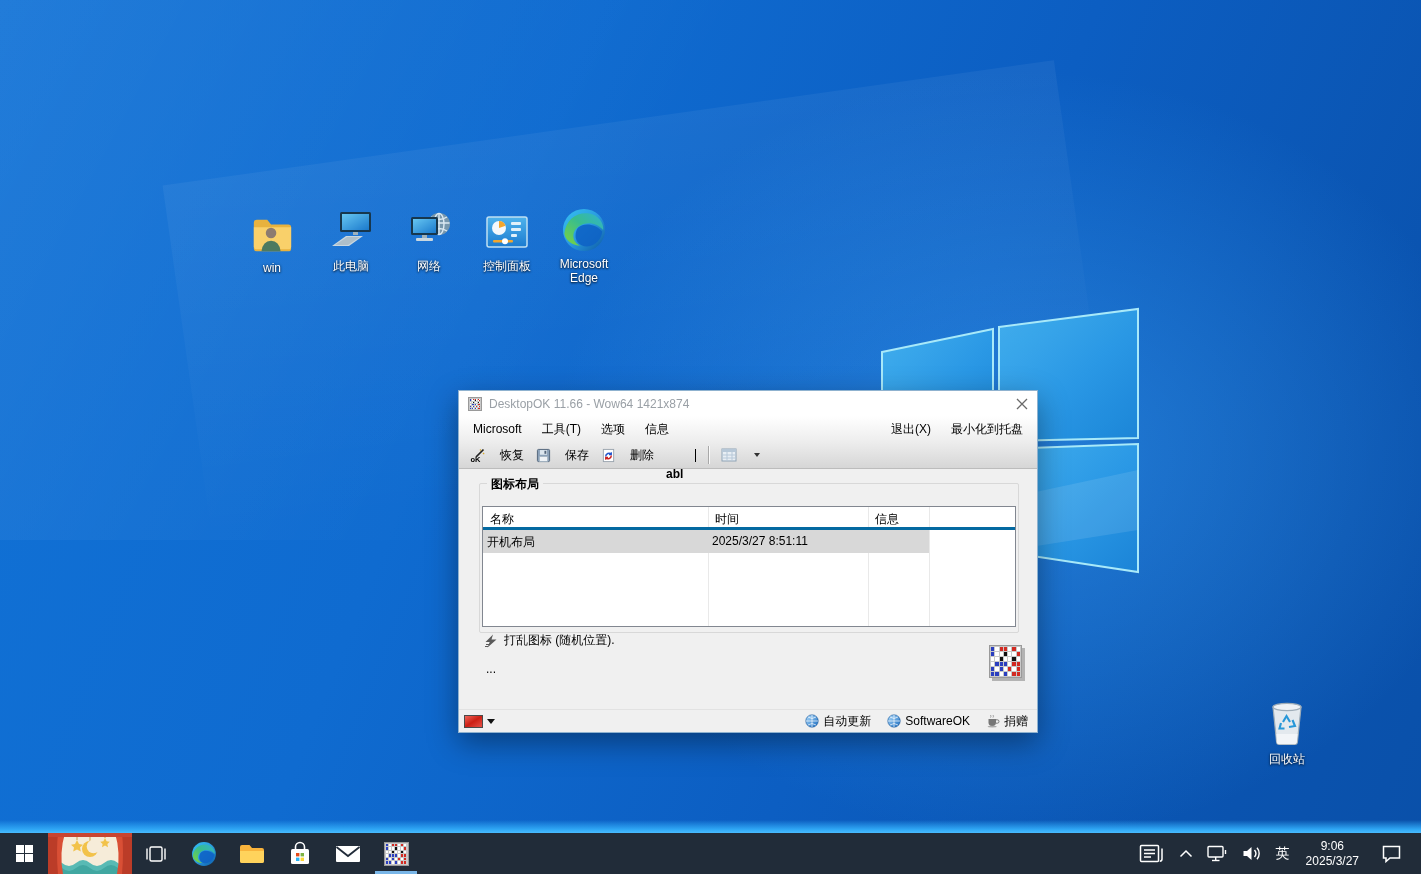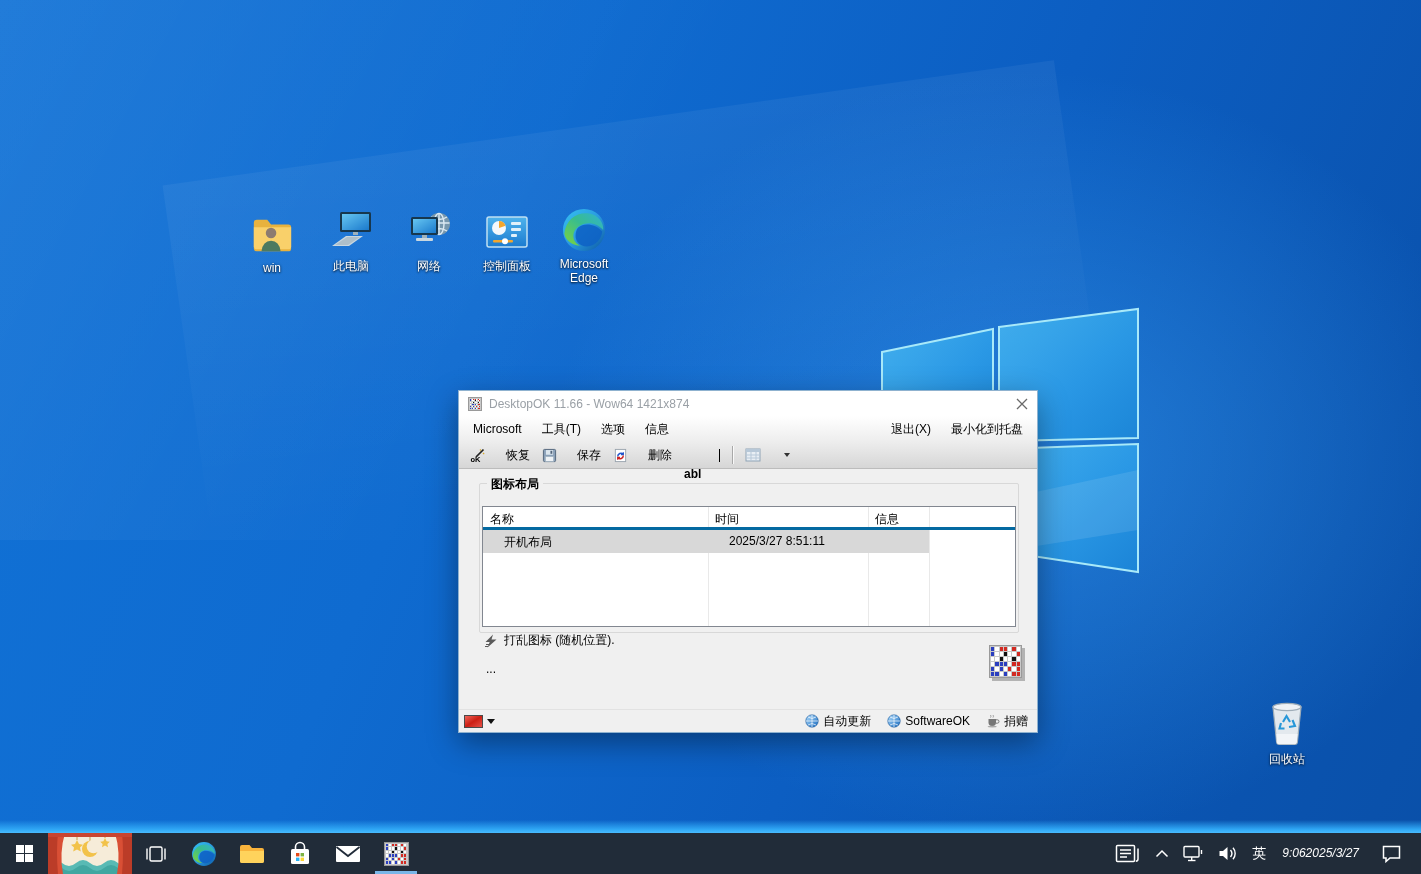--- a/index.html
+++ b/index.html
@@ -38,34 +38,34 @@
     background:#f0f0f0; border:1px solid #8fb2cf; box-shadow:0 10px 28px rgba(0,0,0,.38);
     font-size:12px; color:#000; }
   .titlebar { height:25px; background:#fff; display:flex; align-items:center; padding:0 9px; }
   .title-text { color:#9aa0a6; margin-left:7px; flex:1; font-size:12px; }
   .close-btn { width:28px; height:100%; display:flex; align-items:center; justify-content:flex-end; }
   .menubar { height:26px; background:linear-gradient(#ffffff, #ededed); display:flex; align-items:center; padding:0 4px; }
   .menu-item { padding:4px 10px; }
   .menu-spacer { flex:1; }
   .toolbar { height:27px; background:linear-gradient(#ededed, #d6d6d6); border-bottom:1px solid #bcbcbc;
     display:flex; align-items:center; padding:0 5px; }
-  .tb-btn { display:flex; align-items:center; gap:20px; padding:3px 6px; }
+  .tb-btn { display:flex; align-items:center; gap:14px; padding:3px 6px; }
   .tb-sep { width:1px; height:18px; background:#a8a8a8; margin:0 6px; box-shadow:1px 0 0 rgba(255,255,255,.8); }
   .tb-caret { margin-left:3px; width:0; height:0; border-left:3.5px solid transparent; border-right:3.5px solid transparent; border-top:4px solid #333; }
 
   .win-content { position:relative; height:242px; }
   .groupbox { position:absolute; left:20px; top:14px; width:540px; height:150px;
     border:1px solid #d8d8d8; border-radius:2px; }
   .groupbox-label { position:absolute; left:7px; top:-8px; background:#f0f0f0; padding:0 4px;font-weight:bold; }
   .lv { position:absolute; left:2px; top:22px; width:534px; height:121px; background:#fff; border:1px solid #828790; }
   .lv-guide { position:absolute; top:0; bottom:0; width:1px; background:#e9e9e9; }
   .lv-head { position:absolute; left:0; top:0; right:0; height:23px; border-bottom:3px solid #0369a1; display:flex; }
   .lv-hcell { padding:4px 7px; }
   .lv-row { position:absolute; left:0; top:23px; height:23px; display:flex; }
-  .lv-cell { padding:4px 21px; background:#d8d8d8; }
+  .lv-cell { padding:4px 4px; background:#d8d8d8; }
   .scramble { position:absolute; left:25px; top:163px; display:flex; align-items:center; gap:6px; }
   .more-dots { position:absolute; left:27px; top:193px; }
   .big-logo { position:absolute; left:530px; top:176px; width:33px; height:33px; box-shadow:3px 3px 0 #b3b3b3; }
 
   .statusbar { position:absolute; left:0; bottom:0; width:100%; height:23px; background:#f0f0f0;
     border-top:1px solid #e2e2e2; display:flex; align-items:center; padding:0 9px 0 5px; }
   .sb-left { display:flex; align-items:center; gap:4px; }
   .sb-caret { width:0; height:0; border-left:4px solid transparent; border-right:4px solid transparent; border-top:5px solid #111; }
   .sb-spacer { flex:1; }
   .sb-link { display:flex; align-items:center; gap:4px; margin-left:16px; }
@@ -79,21 +79,21 @@
     padding:0 9px; gap:10px; }
   #search-box input { border:0; outline:0; background:transparent; font-size:13px; color:#333;
     font-family:"Liberation Sans",sans-serif; width:140px; }
   #search-box input::placeholder { color:#444; opacity:1; }
   #widgets-btn { width:84px; overflow:hidden; }
   .app-btn { width:48px; }
   .app-btn.active::after { content:""; position:absolute; left:3px; right:3px; bottom:0; height:3px; background:#79b6e8; }
   #tray { margin-left:auto; display:flex; align-items:center; padding-right:6px; }
   .tray-item { display:flex; align-items:center; justify-content:center; height:41px; padding:0 7px; }
   #tray-ime { font-size:14px; }
-  #tray-clock { flex-direction:row; line-height:15px; font-size:12px; text-align:center; padding:0 9px;font-style:italic; }
+  #tray-clock { flex-direction:column; line-height:15px; font-size:12px; text-align:center; padding:0 9px; }
 
   
   #recycle-bin { left:1248px; top:700px; }
 </style>
 </head>
 <body>
 
 <div id="screen">
 
   <div id="wallpaper">

